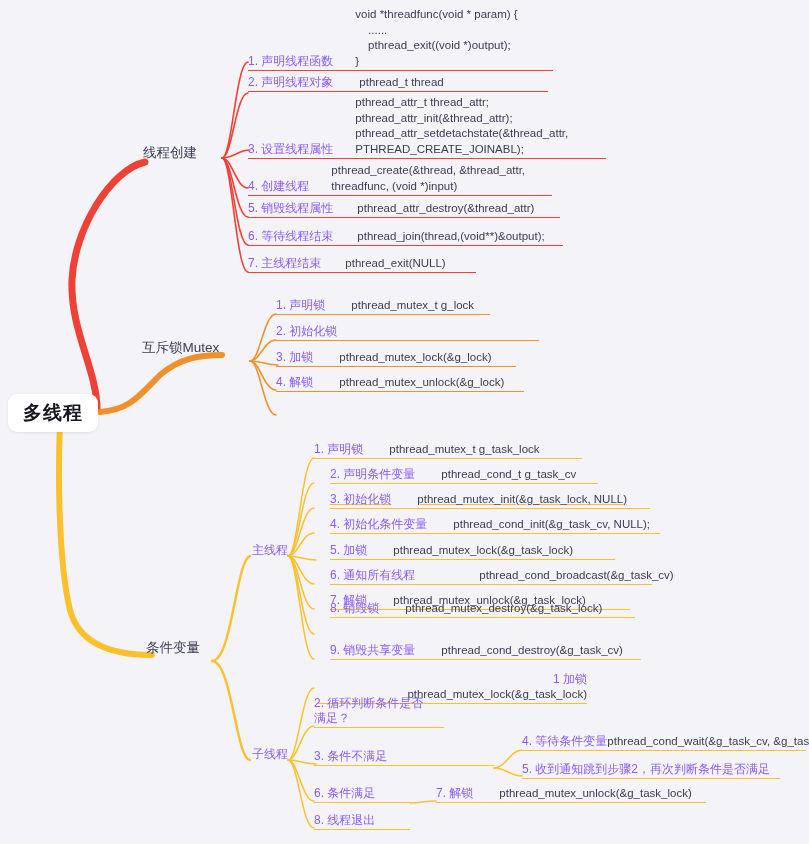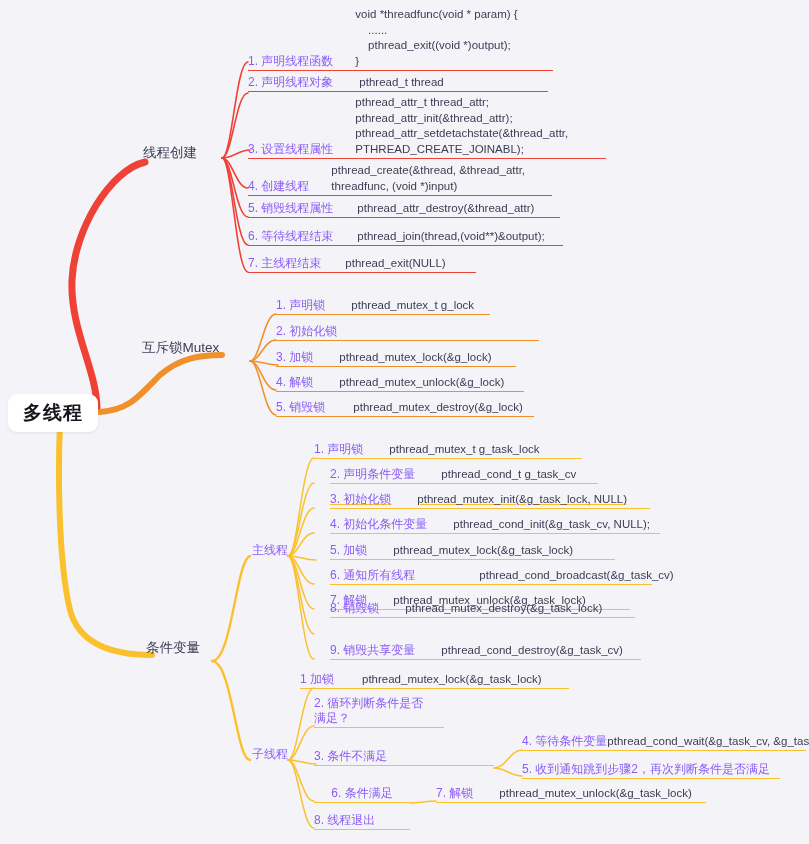--- a/index.html
+++ b/index.html
@@ -229,25 +229,20 @@
     <span class="spacer" style="width:26px"></span>
     <span class="code">pthread_mutex_lock(&amp;g_lock)</span>
   </div>
 
   <div class="leaf orange" style="left:276px; top:375px; width:248px;">
     <span class="lbl">4. 解锁</span>
     <span class="spacer" style="width:26px"></span>
     <span class="code">pthread_mutex_unlock(&amp;g_lock)</span>
   </div>
 
-  <div class="leaf orange" style="left:276px; top:400px; width:258px;">
-    <span class="lbl">5. 销毁锁</span>
-    <span class="spacer" style="width:28px"></span>
-    <span class="code">pthread_mutex_destroy(&amp;g_lock)</span>
-  </div>
 
   <div class="leaf yellow" style="left:314px; top:442px; width:268px;">
     <span class="lbl">1. 声明锁</span>
     <span class="spacer" style="width:26px"></span>
     <span class="code">pthread_mutex_t g_task_lock</span>
   </div>
 
   <div class="leaf yellow" style="left:330px; top:467px; width:268px;">
     <span class="lbl">2. 声明条件变量</span>
     <span class="spacer" style="width:26px"></span>
@@ -289,21 +284,21 @@
     <span class="spacer" style="width:26px"></span>
     <span class="code">pthread_mutex_destroy(&amp;g_task_lock)</span>
   </div>
 
   <div class="leaf yellow" style="left:330px; top:643px; width:311px;">
     <span class="lbl">9. 销毁共享变量</span>
     <span class="spacer" style="width:26px"></span>
     <span class="code">pthread_cond_destroy(&amp;g_task_cv)</span>
   </div>
 
-  <div class="leaf yellow" style="left:300px; top:672px; width:269px;">
+  <div class="leaf yellow" style="left:318px; top:672px; width:269px;flex-direction:column;">
     <span class="lbl">1 加锁</span>
     <span class="spacer" style="width:28px"></span>
     <span class="code">pthread_mutex_lock(&amp;g_task_lock)</span>
   </div>
 
   <div class="leaf yellow stack" style="left:314px; top:696px; width:130px;">
     <span class="lbl">2. 循环判断条件是否
 满足？</span>
   </div>
 
@@ -314,21 +309,21 @@
   <div class="leaf yellow" style="left:522px; top:734px; width:284px;">
     <span class="lbl">4. 等待条件变量</span>
     <span class="spacer" style="width:26px"></span>
     <span class="code">pthread_cond_wait(&amp;g_task_cv, &amp;g_task_lock)</span>
   </div>
 
   <div class="leaf yellow" style="left:522px; top:762px; width:258px;">
     <span class="lbl">5. 收到通知跳到步骤2，再次判断条件是否满足</span>
   </div>
 
-  <div class="leaf yellow" style="left:314px; top:786px; width:96px;justify-content:center;">
+  <div class="leaf yellow" style="left:314px; top:786px; width:96px;">
     <span class="lbl">6. 条件满足</span>
   </div>
 
   <div class="leaf yellow" style="left:436px; top:786px; width:270px;">
     <span class="lbl">7. 解锁</span>
     <span class="spacer" style="width:26px"></span>
     <span class="code">pthread_mutex_unlock(&amp;g_task_lock)</span>
   </div>
 
   <div class="leaf yellow" style="left:314px; top:813px; width:96px;">

